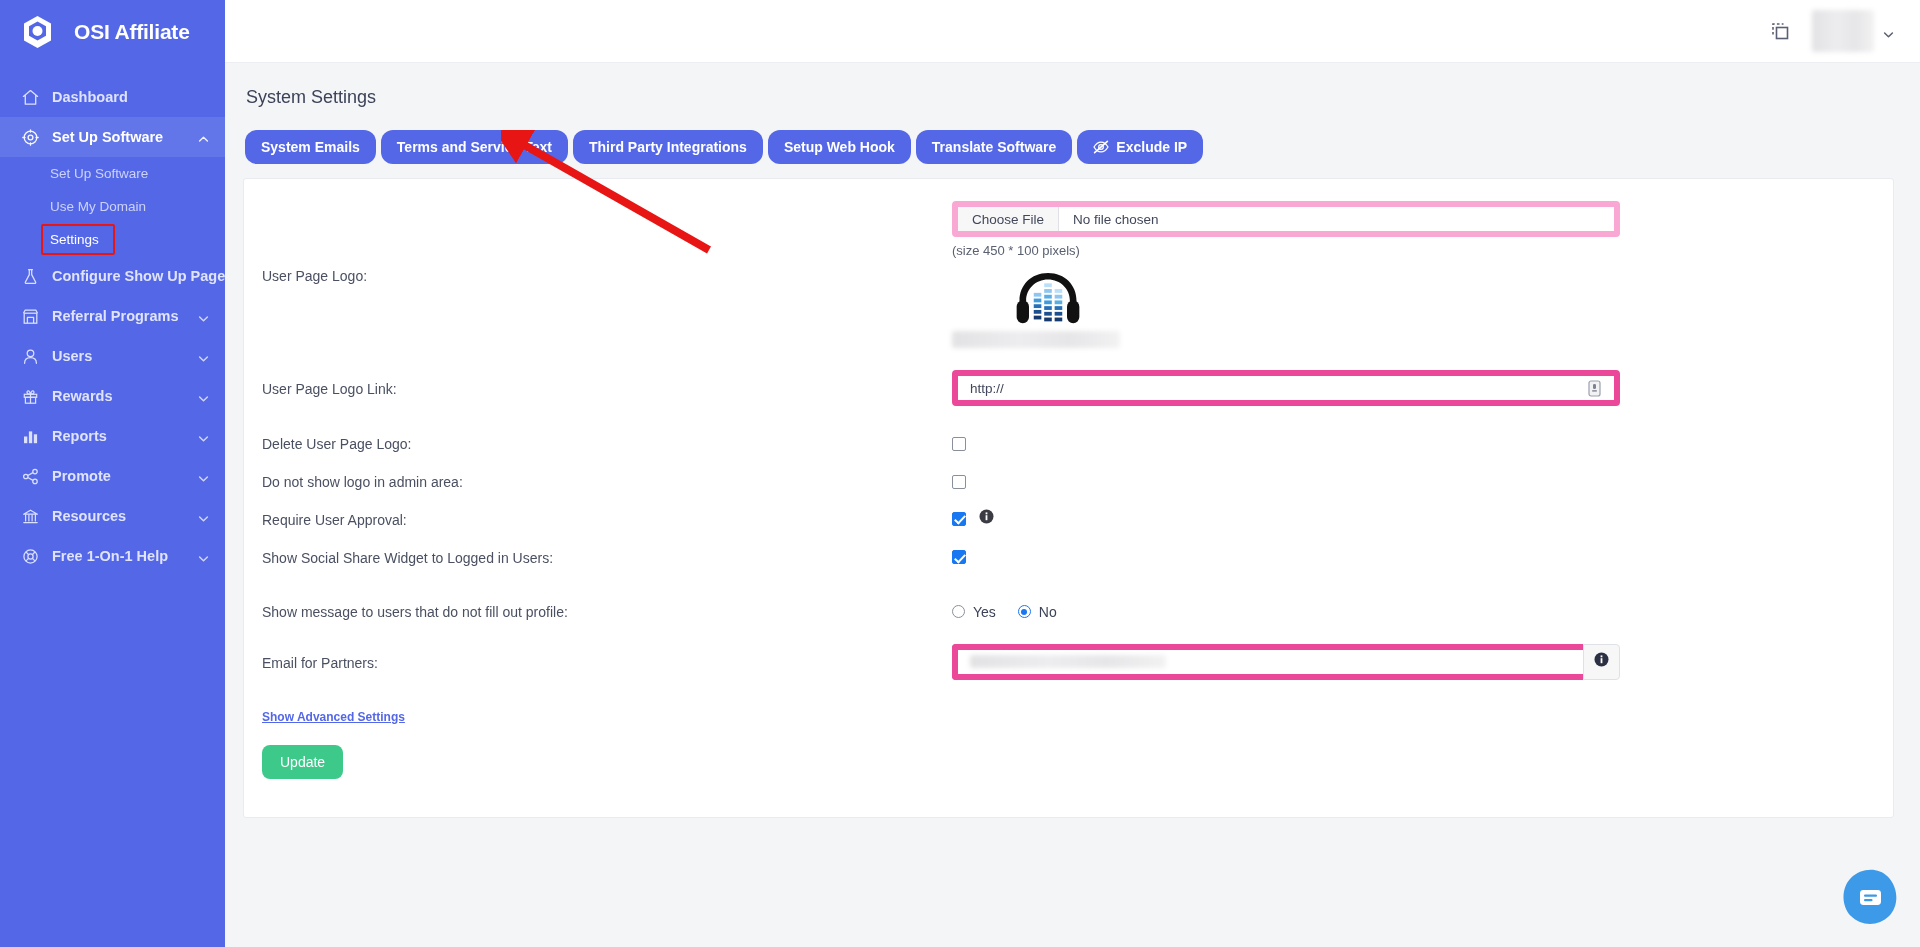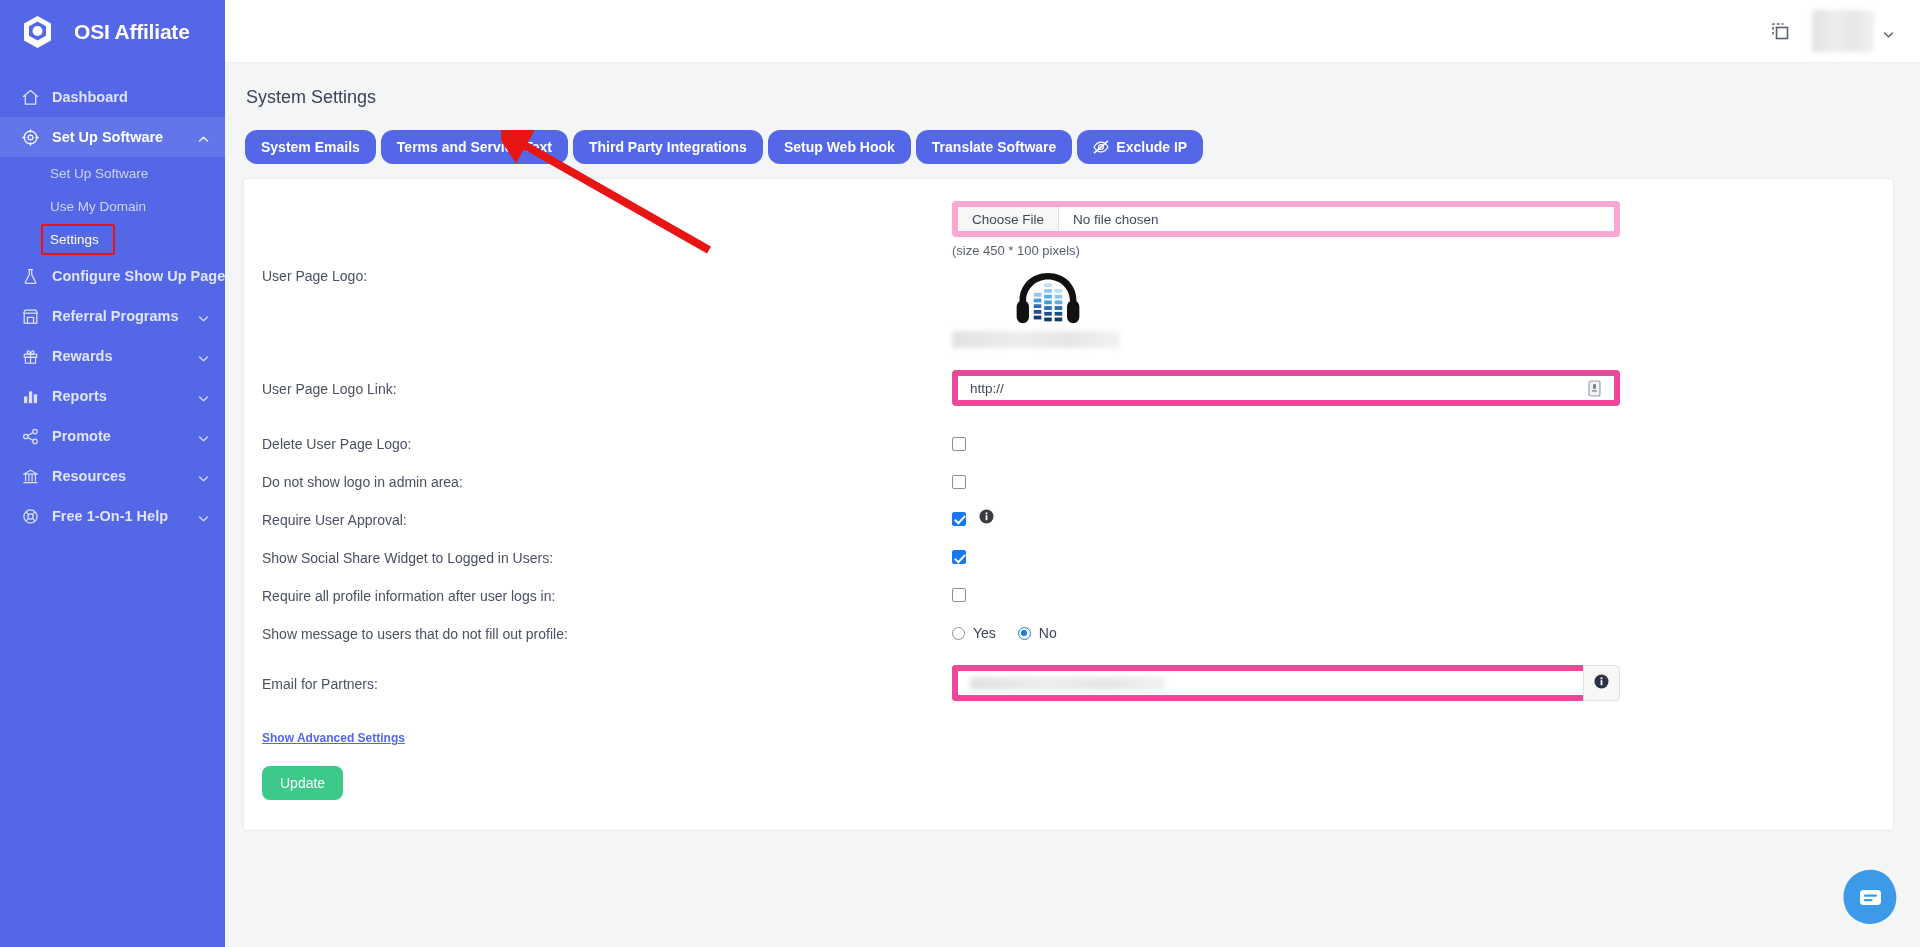--- a/index.html
+++ b/index.html
@@ -283,20 +283,34 @@
             </svg>
         </span>
         <span class="nav-label">Referral Programs</span>
         <span class="chev">
           <svg viewBox="0 0 11 11" width="11" height="11">
               <path d="M1.6 4 L5.5 7.8 L9.4 4" fill="none" stroke="#dfe3fb" stroke-width="1.4" stroke-linecap="round" stroke-linejoin="round"></path>
             </svg>
         </span>
       </div>
 
+      <div class="nav-item">
+        <span class="nav-ico">
+          <svg viewBox="0 0 17 17" width="17" height="17">
+              <circle cx="8.5" cy="5.3" r="3.3" fill="none" stroke="#e3e7fd" stroke-width="1.25"></circle>
+              <path d="M2.6 15.3 C2.6 11.6 5.2 9.6 8.5 9.6 C11.8 9.6 14.4 11.6 14.4 15.3" fill="none" stroke="#e3e7fd" stroke-width="1.25" stroke-linecap="round"></path>
+            </svg>
+        </span>
+        <span class="nav-label">Users</span>
+        <span class="chev">
+          <svg viewBox="0 0 11 11" width="11" height="11">
+              <path d="M1.6 4 L5.5 7.8 L9.4 4" fill="none" stroke="#dfe3fb" stroke-width="1.4" stroke-linecap="round" stroke-linejoin="round"></path>
+            </svg>
+        </span>
+      </div>
 
       <div class="nav-item">
         <span class="nav-ico">
           <svg viewBox="0 0 17 17" width="17" height="17">
               <rect x="2.3" y="6.3" width="12.4" height="3" fill="none" stroke="#e3e7fd" stroke-width="1.2"></rect>
               <rect x="3.4" y="9.3" width="10.2" height="5.9" fill="none" stroke="#e3e7fd" stroke-width="1.2"></rect>
               <path d="M8.5 6.3 V15.2" stroke="#e3e7fd" stroke-width="1.2"></path>
               <path d="M8.5 6.3 C7 6.3 5 6 5 4.3 C5 3.2 6 2.6 6.9 3.1 C7.8 3.6 8.5 6.3 8.5 6.3 Z M8.5 6.3 C10 6.3 12 6 12 4.3 C12 3.2 11 2.6 10.1 3.1 C9.2 3.6 8.5 6.3 8.5 6.3 Z" fill="none" stroke="#e3e7fd" stroke-width="1.2"></path>
             </svg>
         </span>
@@ -522,26 +536,20 @@
         <div class="row">
           <div class="row-label">Show Social Share Widget to Logged in Users:</div>
           <div class="row-field">
             <input type="checkbox" class="cbx" checked="" style="">
           </div>
         </div>
 
         <div class="rs-16"></div>
 
         
-        <div class="row">
-          <div class="row-label">Require all profile information after user logs in:</div>
-          <div class="row-field">
-            <input type="checkbox" class="cbx" style="">
-          </div>
-        </div>
 
         <div class="rs-16"></div>
 
         
         <div class="row">
           <div class="row-label">Show message to users that do not fill out profile:</div>
           <div class="row-field">
             <div class="radio-row">
               <input type="radio" name="showmsg" class="rdo" style="">
               <span class="rdo-label">Yes</span>

